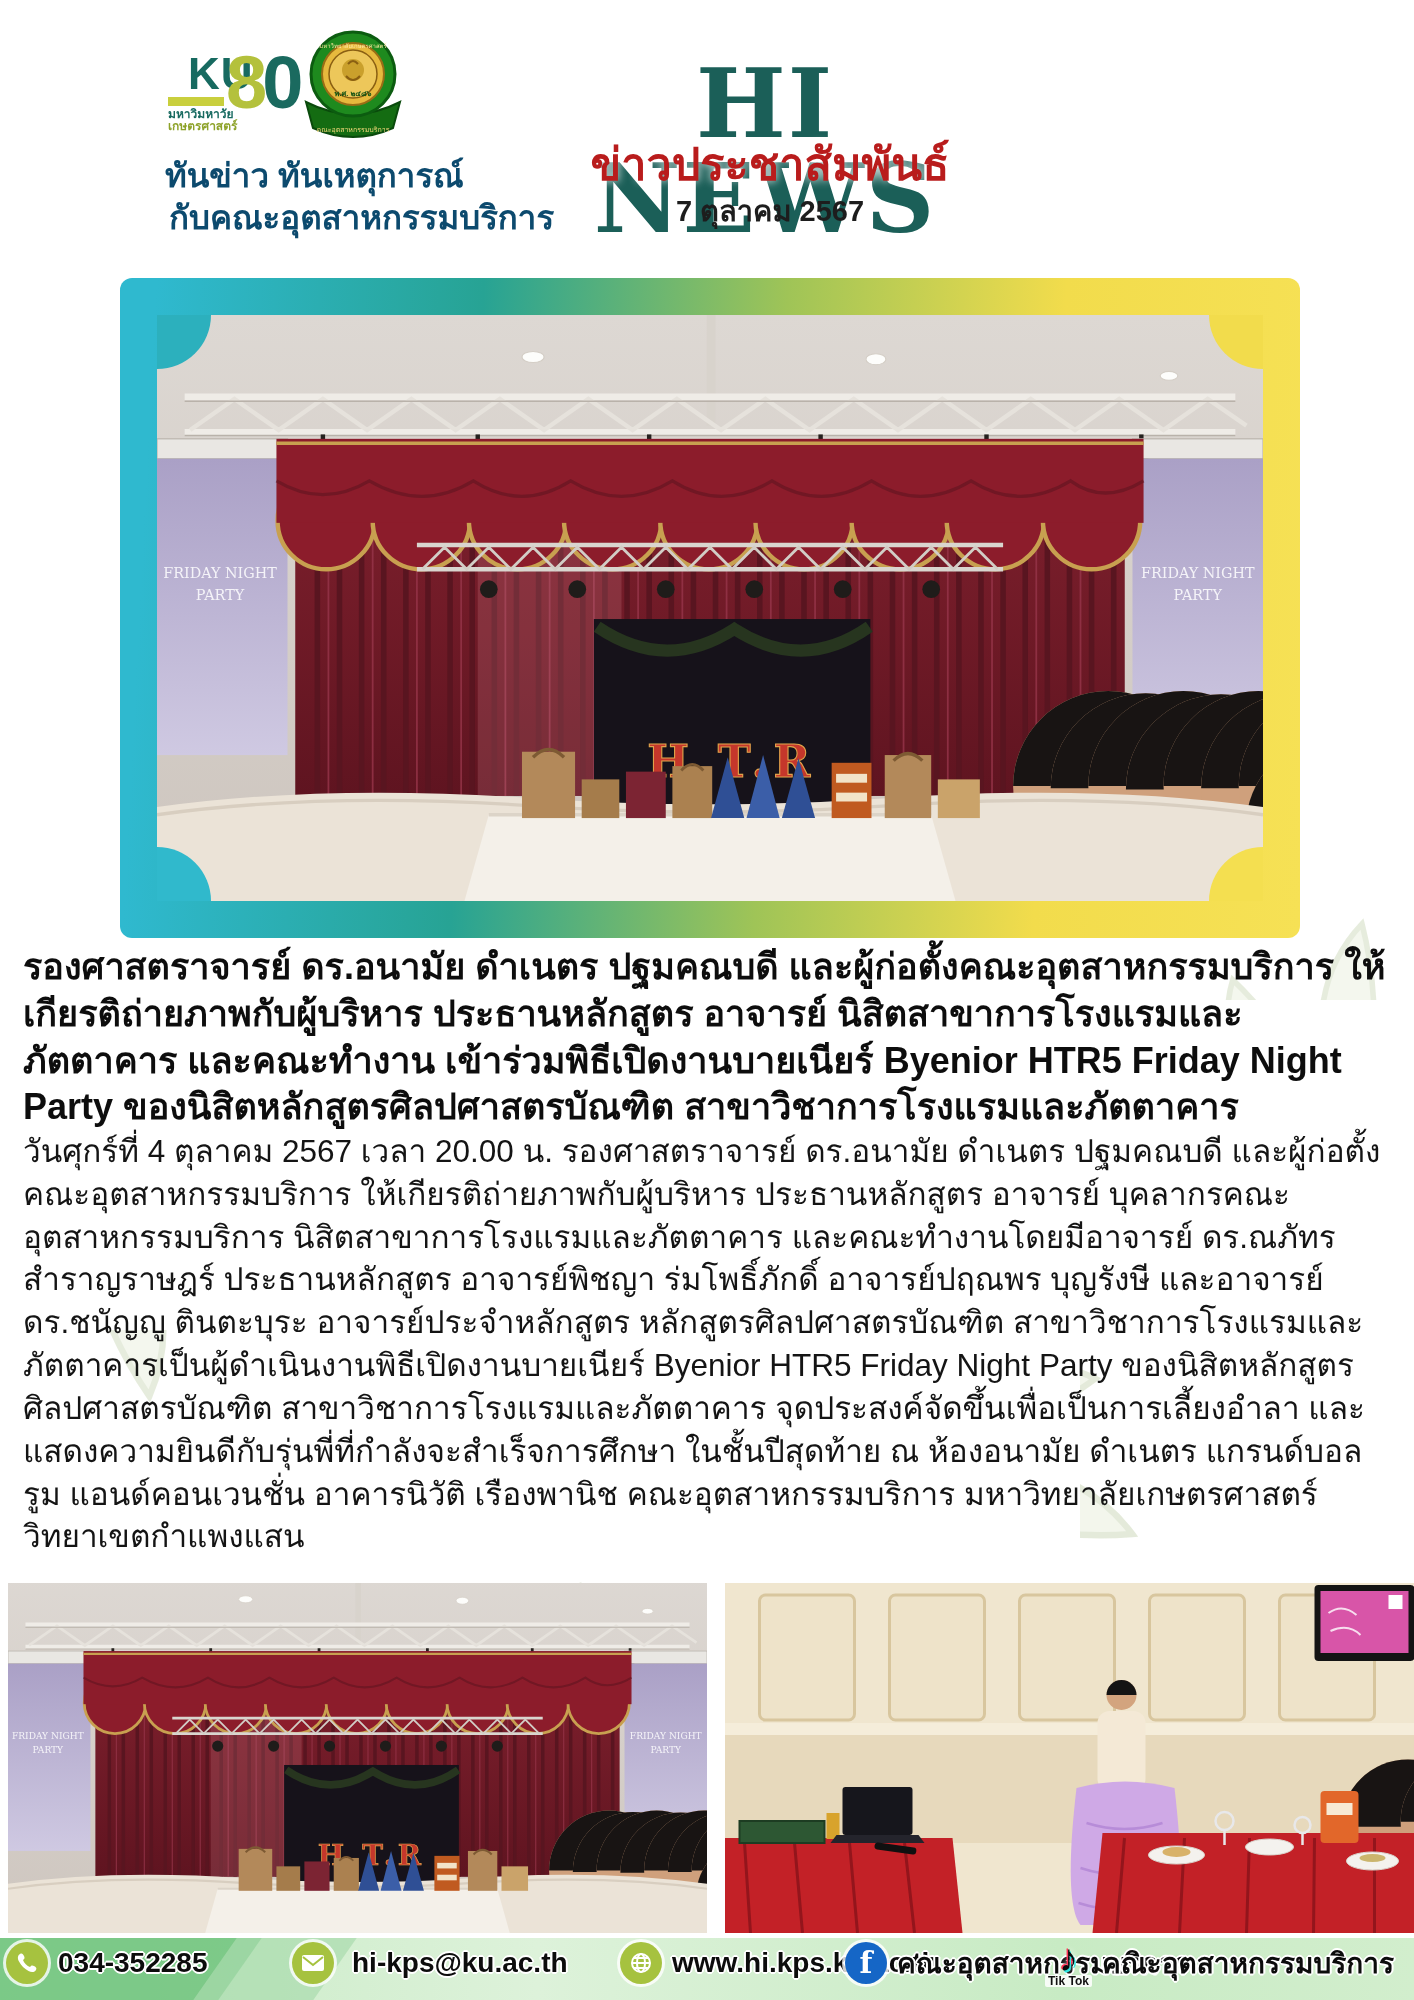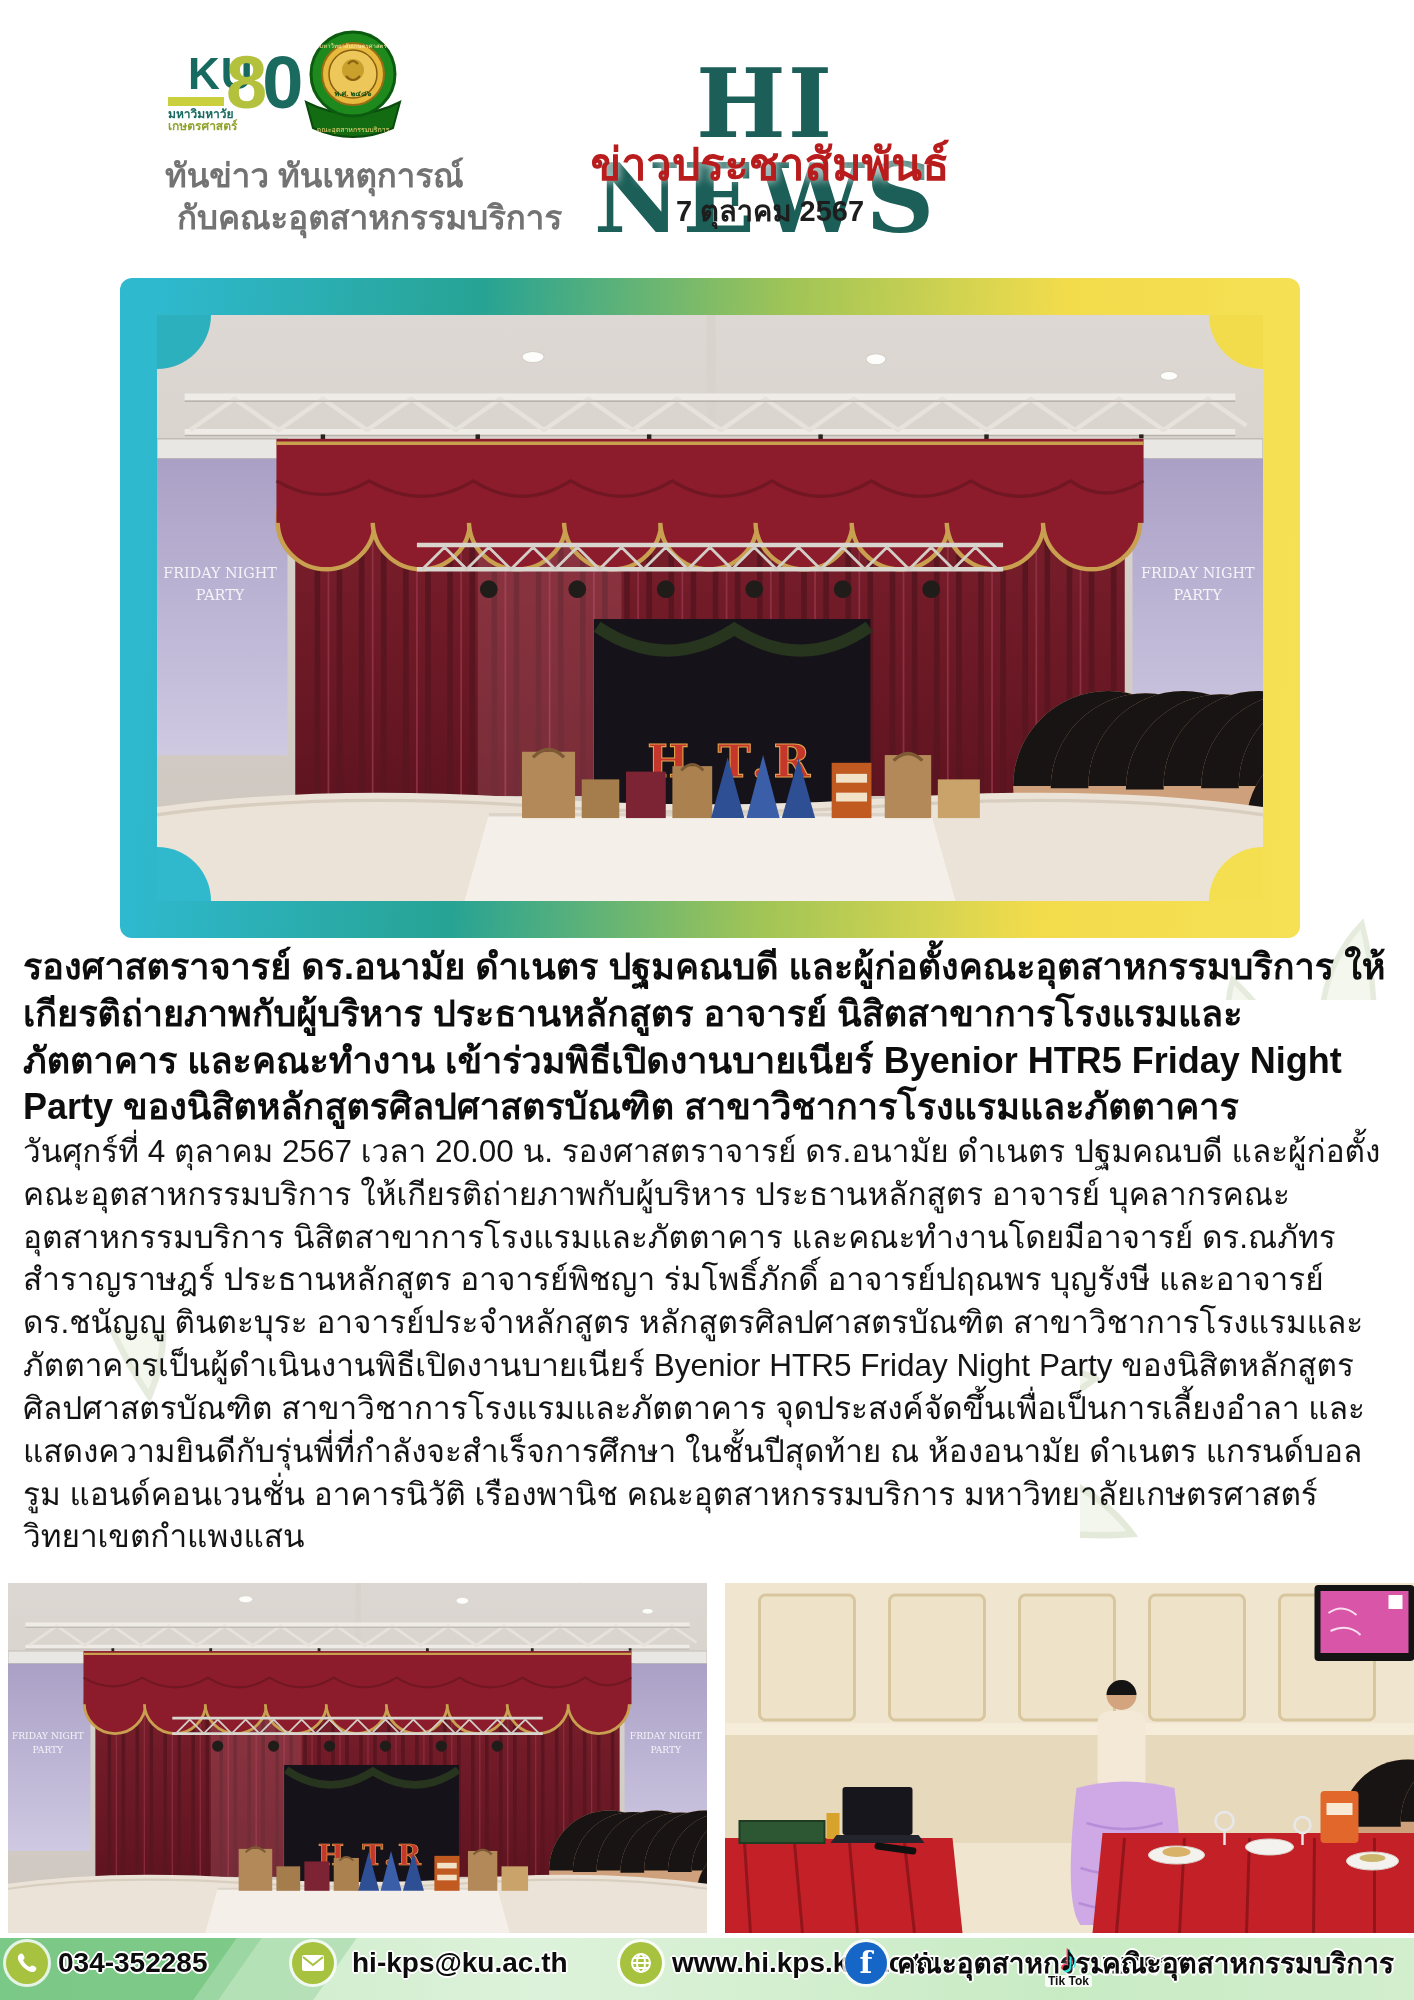--- a/index.html
+++ b/index.html
@@ -8,21 +8,21 @@
   .abs{position:absolute;}
   
   .floral{position:absolute;opacity:.65;pointer-events:none;}
   
   .ku-abbr{font-size:44px;font-weight:bold;color:#176a60;letter-spacing:1px;line-height:.9;margin-left:20px;}
   .ku-bar{width:56px;height:9px;background:#c9cf3d;margin:3px 0 2px 0;}
   .ku-l1{font-size:12px;color:#176a60;font-weight:bold;line-height:1.05;}
   .ku-l2{font-size:12px;color:#8ea32a;font-weight:bold;line-height:1.05;}
   .eighty{font-size:74px;font-weight:bold;letter-spacing:-5px;line-height:1;}
   .eighty .e8{color:#b4c13c;} .eighty .e0{color:#1a6a5f;}
-  .tagline{font-size:33px;font-weight:bold;color:#737373;line-height:1.2;}
+  .tagline{font-size:33px;font-weight:bold;color:#0c4a6e;line-height:1.2;}
   .hi-title{font-family:"DejaVu Serif","Liberation Serif",serif;font-weight:bold;font-size:95px;
             color:#1b5f58;text-align:center;letter-spacing:2px;line-height:1;
             text-shadow:0 0 14px #fff,0 0 22px #fff;}
   .hi-sub{font-size:45px;font-weight:bold;color:#b91c1c;text-align:center;text-shadow:0 0 10px #fff;}
   .hi-date{font-size:29px;font-weight:bold;color:#1d1d1d;text-align:center;}
   
   .frame{position:absolute;left:120px;top:278px;width:1180px;height:660px;border-radius:12px;
          background:linear-gradient(93deg,#2fb9cf 3%,#27a394 30%,#9fc457 55%,#f2dc4c 78%,#f6e155 100%);}
   .frame-inner{position:absolute;left:37px;top:37px;width:1106px;height:586px;overflow:hidden;background:#cfc7c0;}
   .notch{position:absolute;width:54px;height:54px;}
@@ -365,21 +365,21 @@
     <circle cx="53" cy="48" r="42" fill="#1e8a1e" stroke="#0c5c10" stroke-width="3"></circle>
     <circle cx="53" cy="48" r="31" fill="#e7b93d" stroke="#9a6d15" stroke-width="2"></circle>
     <circle cx="53" cy="48" r="24" fill="#edc75a" stroke="#8a5f12" stroke-width="1.5"></circle>
     <circle cx="53" cy="44" r="11" fill="#caa02c"></circle>
     <path d="M46 50 q7 8 14 0 M48 38 q5 -6 10 0" stroke="#8a5f12" stroke-width="2" fill="none"></path>
     <text x="53" y="22" text-anchor="middle" font-size="6" fill="#ffe9a0">มหาวิทยาลัยเกษตรศาสตร์</text>
     <text x="53" y="70" text-anchor="middle" font-size="7.5" font-weight="bold" fill="#145214">พ.ศ. ๒๔๘๖</text>
     <text x="53" y="106" text-anchor="middle" font-size="7" fill="#f4d87a">คณะอุตสาหกรรมบริการ</text>
   </svg>
   <div class="abs tagline" style="left:165px;top:156px;">ทันข่าว ทันเหตุการณ์</div>
-  <div class="abs tagline" style="left:177px;top:198px;">กับคณะอุตสาหกรรมบริการ</div>
+  <div class="abs tagline" style="left:169px;top:198px;">กับคณะอุตสาหกรรมบริการ</div>
 
   <div class="abs hi-title" style="left:530px;top:28px;width:470px;margin-top:28px;">HI NEWS</div>
   <div class="abs hi-sub" style="left:540px;top:128px;width:460px;">ข่าวประชาสัมพันธ์</div>
   <div class="abs hi-date" style="left:540px;top:188px;width:460px;">7 ตุลาคม 2567</div>
 
   <div class="frame">
     <div class="frame-inner">
       <svg width="1106" height="586" viewBox="0 0 1000 530" preserveAspectRatio="none">
         <use href="#stageScene"></use>
       </svg>

